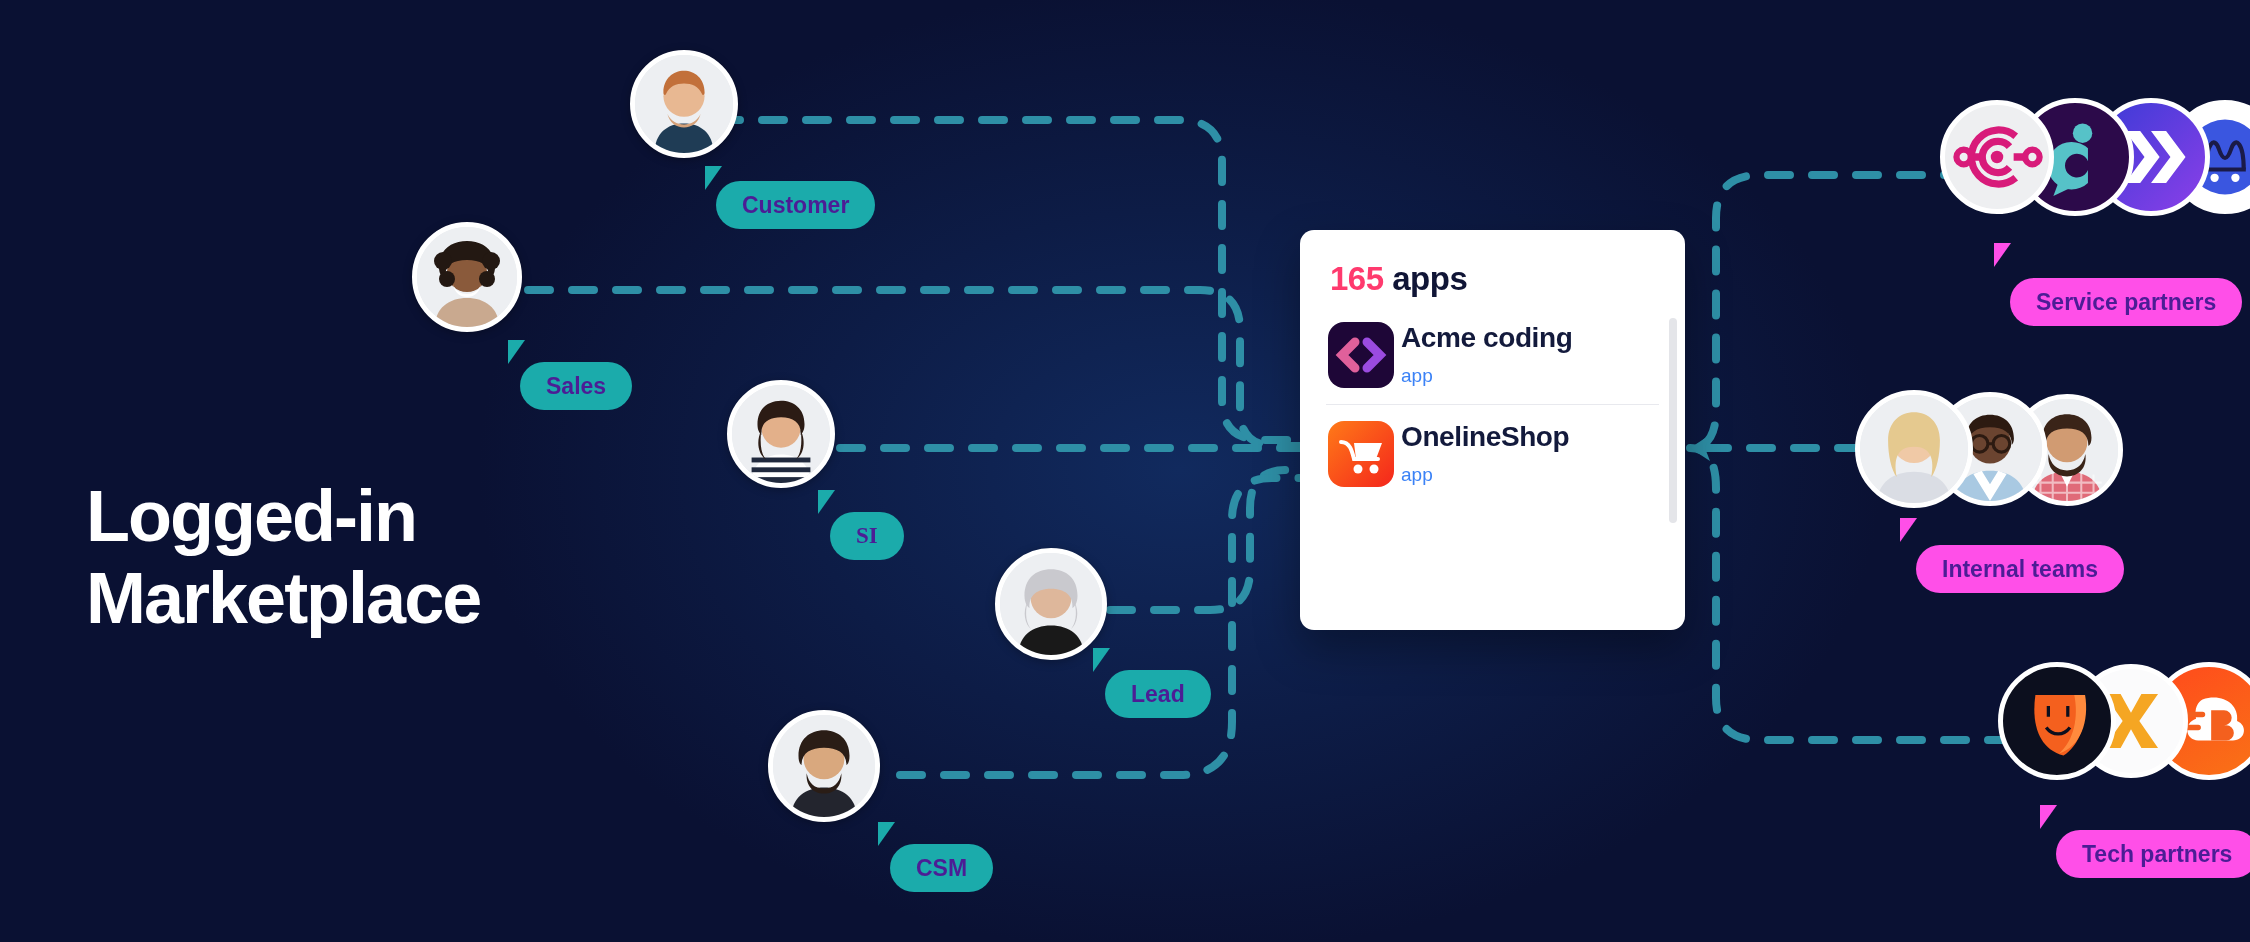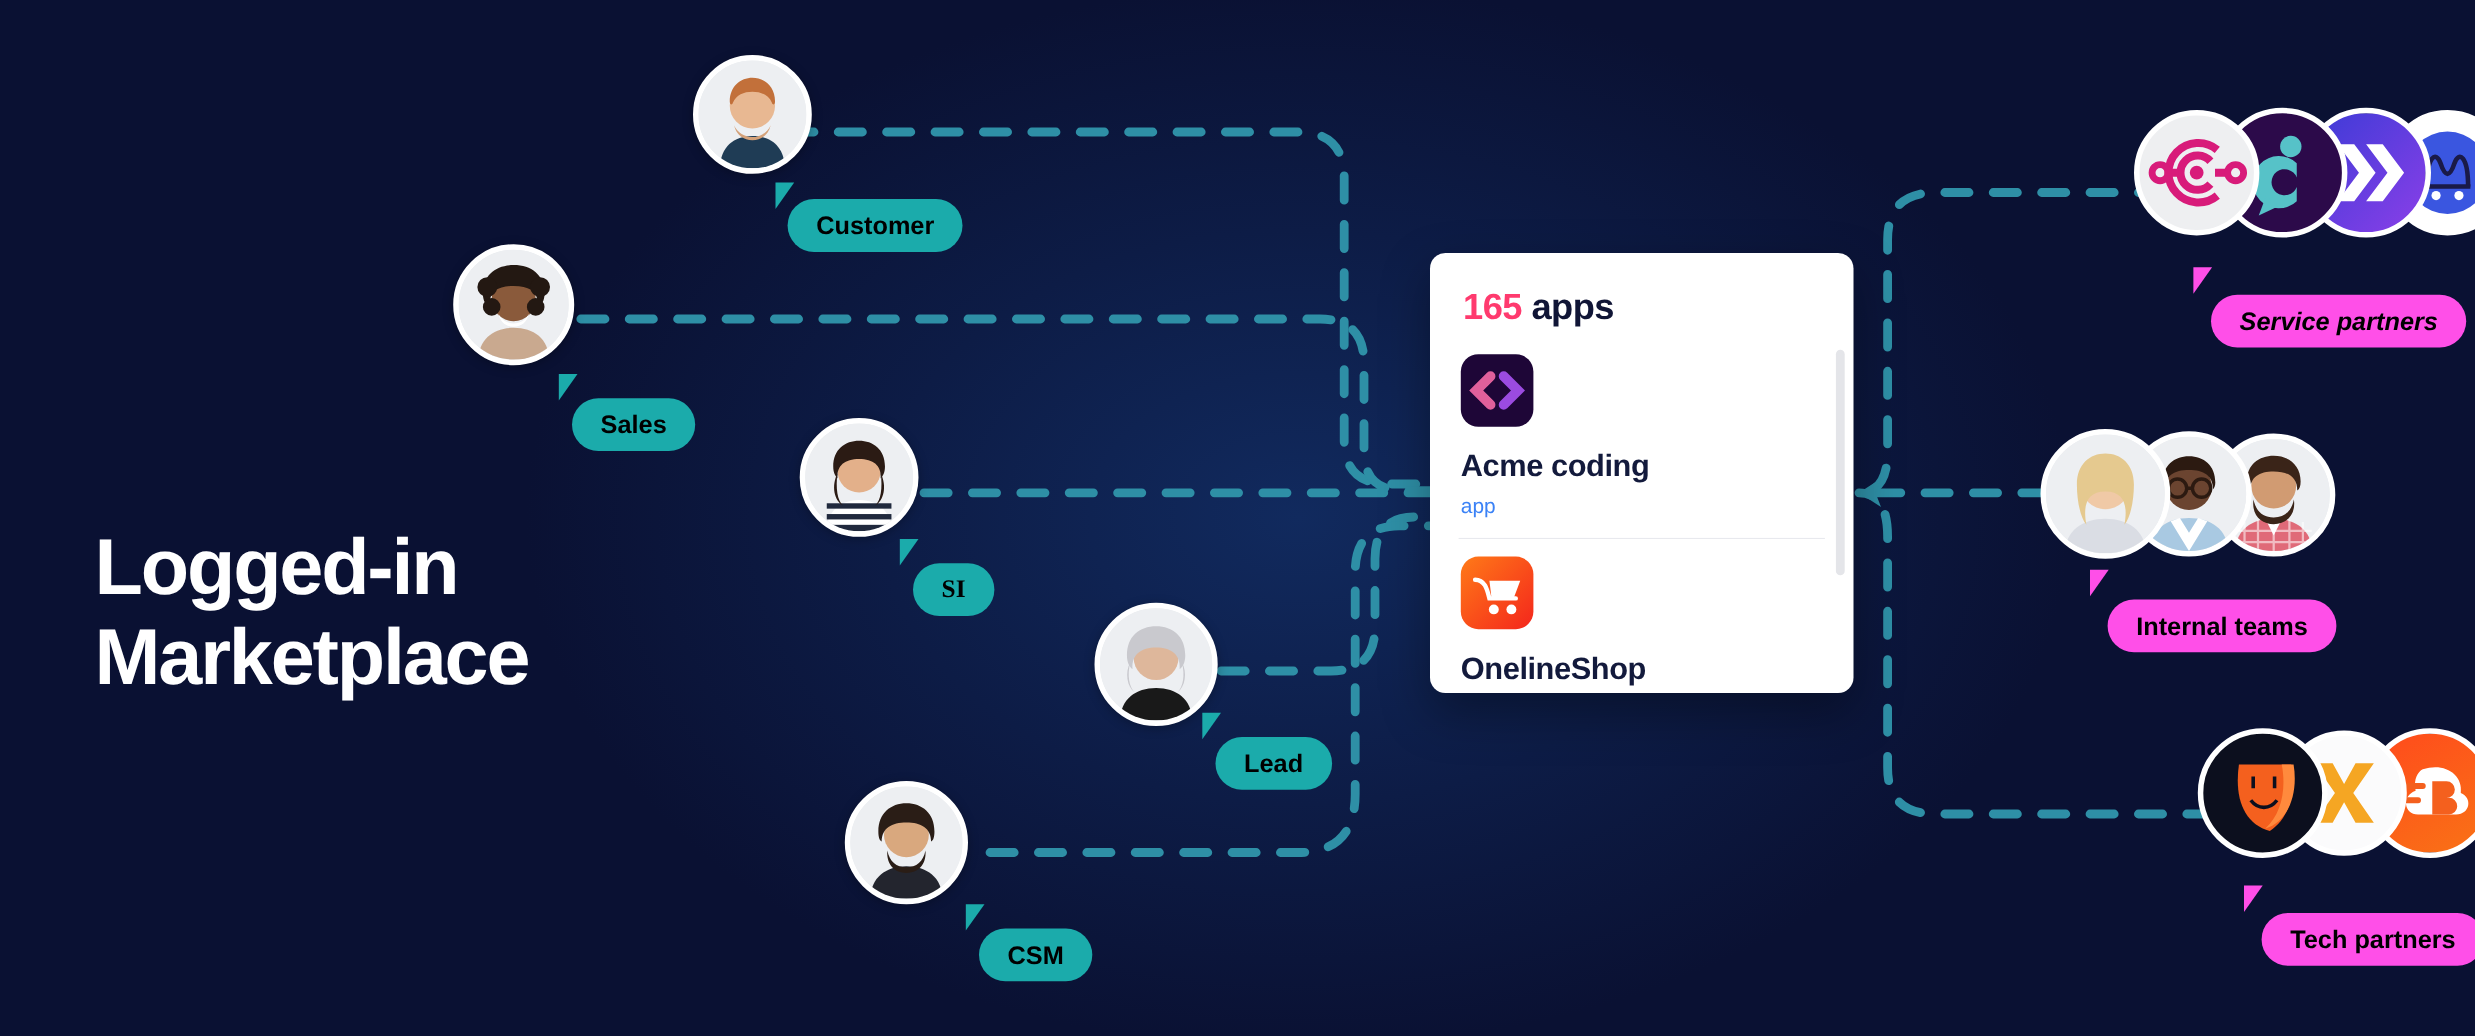--- a/index.html
+++ b/index.html
@@ -50,21 +50,21 @@
   }
   .avatar .ph { width: 100%; height: 100%; display: block; }
 
   
   .pill {
     position: absolute;
     display: flex; align-items: center; justify-content: center;
     height: 48px;
     padding: 0 26px;
     border-radius: 24px;
-    color: #000000;
+    color: #4c1d95;
     font-size: 23px;
     font-weight: bold;
     white-space: nowrap;
     z-index: 9;
   }
   .pill.teal { background: #1BABAB; }
   .pill.pink { background: #FF4FE8; }
 
   
   .cursor {
@@ -96,25 +96,24 @@
     color: #101536;
     letter-spacing: -0.5px;
   }
   .card-head .count { color: #FF3A6E; }
   .card-list {
     position: relative;
     padding: 0 26px;
   }
   .app-row {
     display: flex;
-    align-items: flex-start;
-    gap: 20px;
+    align-items: center;
+    gap: 7px;
     padding: 16px 4px 16px 2px;
     border-top: 1px solid #E8E9EE;
-    flex-direction: column;
   }
   .app-row:first-child { border-top: none; padding-top: 4px; }
   .app-icon {
     width: 66px; height: 66px;
     border-radius: 16px;
     flex: none;
     position: relative;
     overflow: hidden;
   }
   .app-text { min-width: 0; }
@@ -345,21 +344,21 @@
         <g fill="none" stroke="#1A1A48" stroke-width="4">
           <path d="M32 62 C32 36 40 30 44 42 C48 54 52 54 56 42 C60 30 68 36 68 62"></path>
           <path d="M30 62 H70"></path>
         </g>
         <circle cx="40" cy="70" r="4" fill="#FFFFFF"></circle>
         <circle cx="60" cy="70" r="4" fill="#FFFFFF"></circle>
       </svg>
     </div>
   </div>
   <span class="cursor pink" style="left:1994px; top:243px;"></span>
-  <div class="pill pink" style="left:2010px; top:268px;font-style:italic;">Service partners</div>
+  <div class="pill pink" style="left:2010px; top:278px;">Service partners</div>
 
   <div class="avatar-cluster" style="left:1855px; top:390px; width:280px; height:122px;">
     <div class="avatar-chip" style="left:0; top:0; width:118px; height:118px; z-index:3;">
       <svg viewBox="0 0 100 100" width="100%" height="100%">
         <rect width="100" height="100" fill="#EDEFF2"></rect>
         <path d="M16 100c0-19 15-29 34-29s34 10 34 29z" fill="#DADDE4"></path>
         <circle cx="50" cy="43" r="20" fill="#F0C9A6"></circle>
         <path d="M26 42c0-17 11-26 24-26s24 9 24 26c0 14-3 28-8 34 3-16 0-28-16-28s-19 12-16 28c-5-6-8-20-8-34z" fill="#E5C98F"></path>
       </svg>
     </div>

